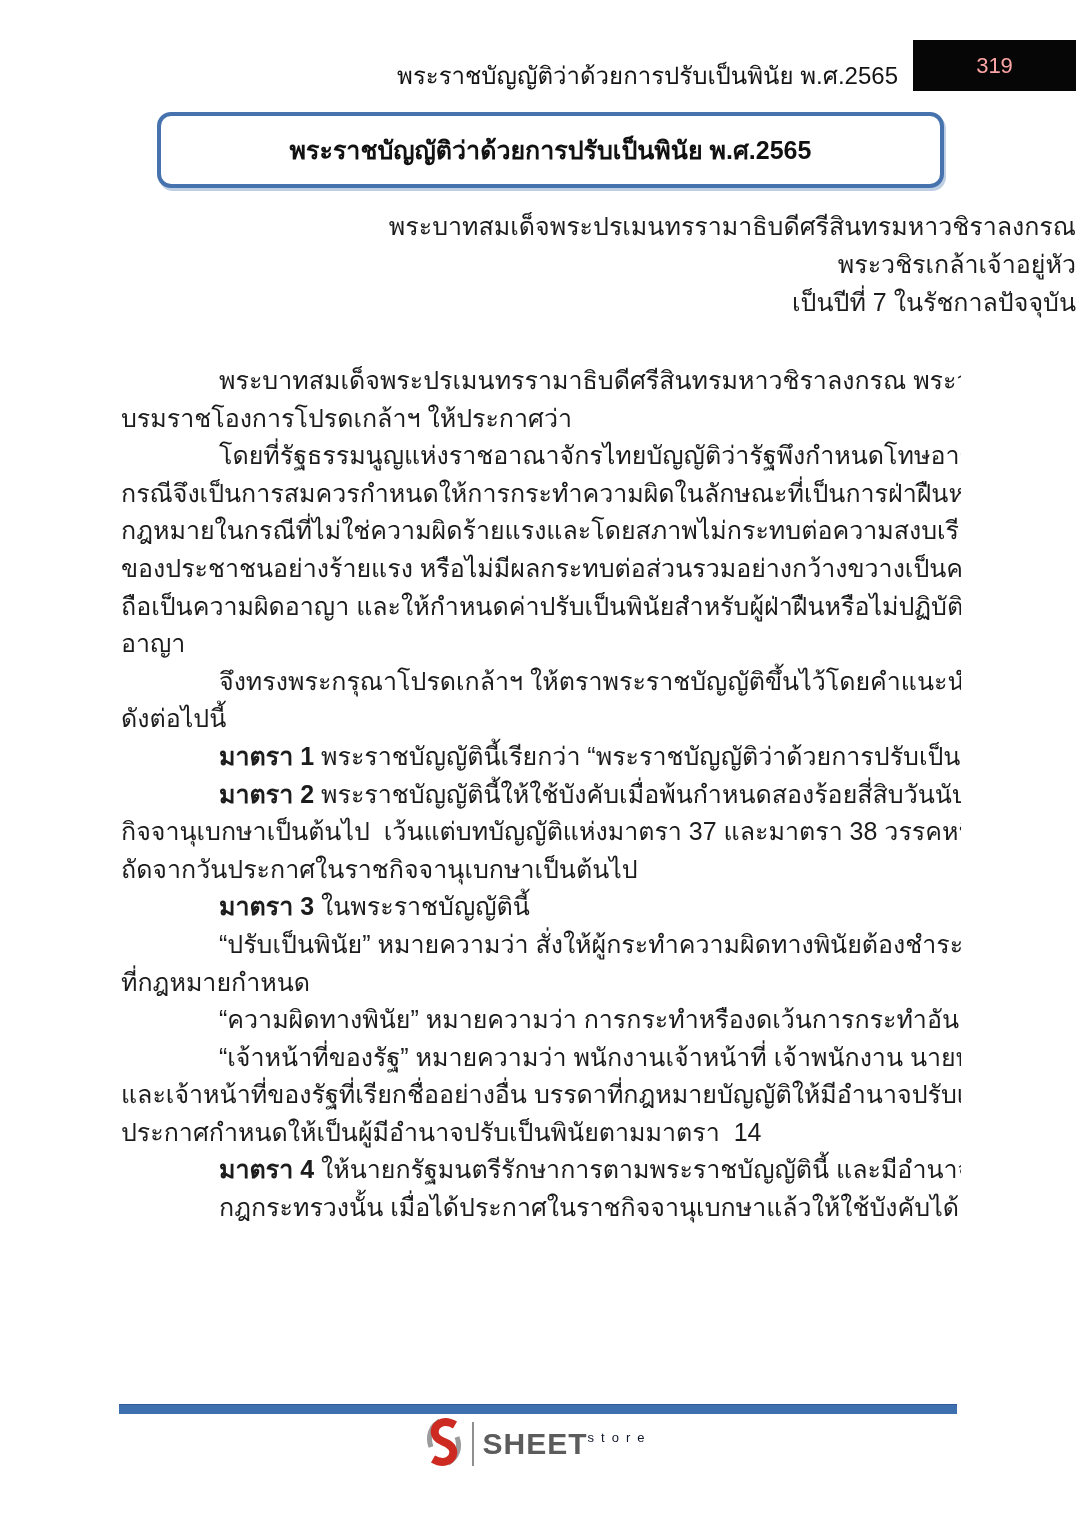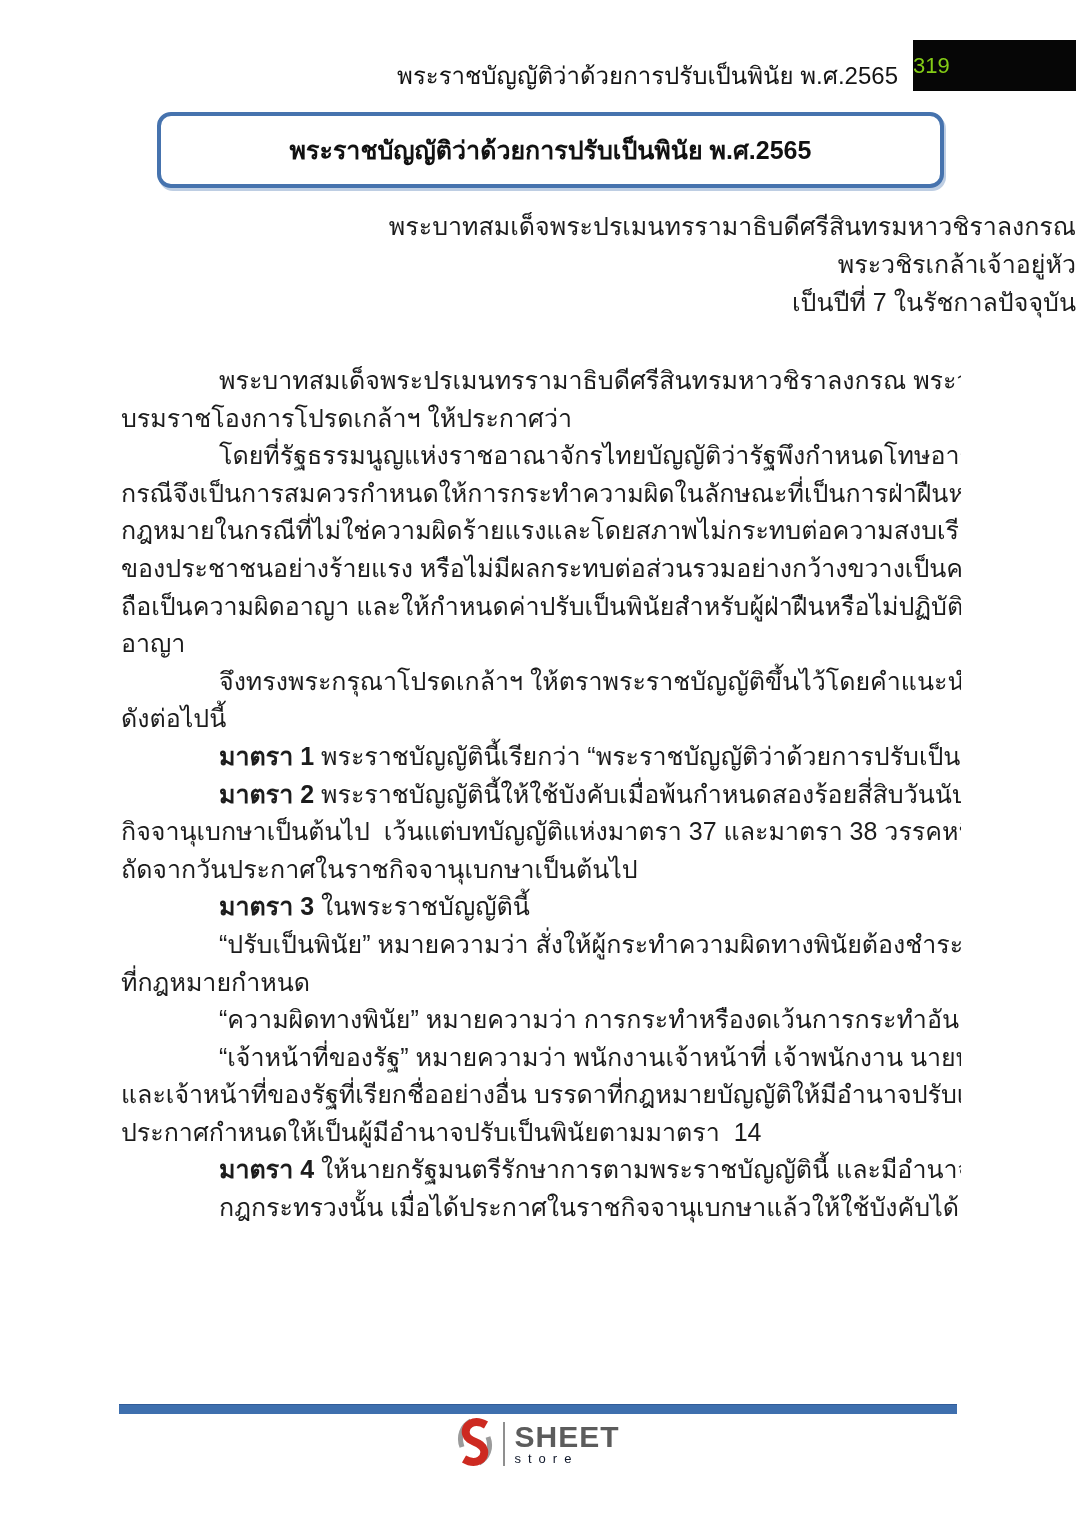--- a/index.html
+++ b/index.html
@@ -9,22 +9,22 @@
     font-family:"Liberation Sans", sans-serif; color:#1c1c1c;
   }
 
   
   .running-title {
     position:absolute; top:56px; right:178px;
     font-size:24px; color:#141414; white-space:nowrap;
   }
   .page-badge {
     position:absolute; top:40px; right:0; width:163px; height:51px;
-    background:#060606; color:#84cc16;
-    display:flex; align-items:center; justify-content:flex-start;
+    background:#060606; color:#fca5a5;
+    display:flex; align-items:center; justify-content:center;
     font-size:22px;
   }
 
   
   .title-box {
     position:absolute; left:157px; top:112px; width:779px; height:68px;
     border:4px solid #4673ae; border-radius:14px;
     box-shadow:2px 3px 0 rgba(70,115,174,0.35);
     display:flex; align-items:center; justify-content:center;
     background:#ffffff;
@@ -49,21 +49,21 @@
   
   .footer-bar {
     position:absolute; left:119px; top:1404px; width:838px; height:9px;
     background:#3e6fae; border-top:1px solid #315c99;
   }
   .footer-logo {
     position:absolute; left:0; top:1417px; width:1076px;
     display:flex; align-items:center; justify-content:center; gap:9px;
   }
   .logo-divider { width:2px; height:44px; background:#8f8f8f; }
-  .wordmark { display:flex; flex-direction:column; justify-content:center; }
+  .wordmark { display:flex; justify-content:center; }
   .brand {
     font-size:30px; font-weight:bold; color:#5c5c5c;
     letter-spacing:1px; line-height:28px;
   }
   .brand-sub {
     font-size:13px; color:#0f172a; letter-spacing:7px; line-height:15px;
   }
 </style>
 </head>
 <body>

